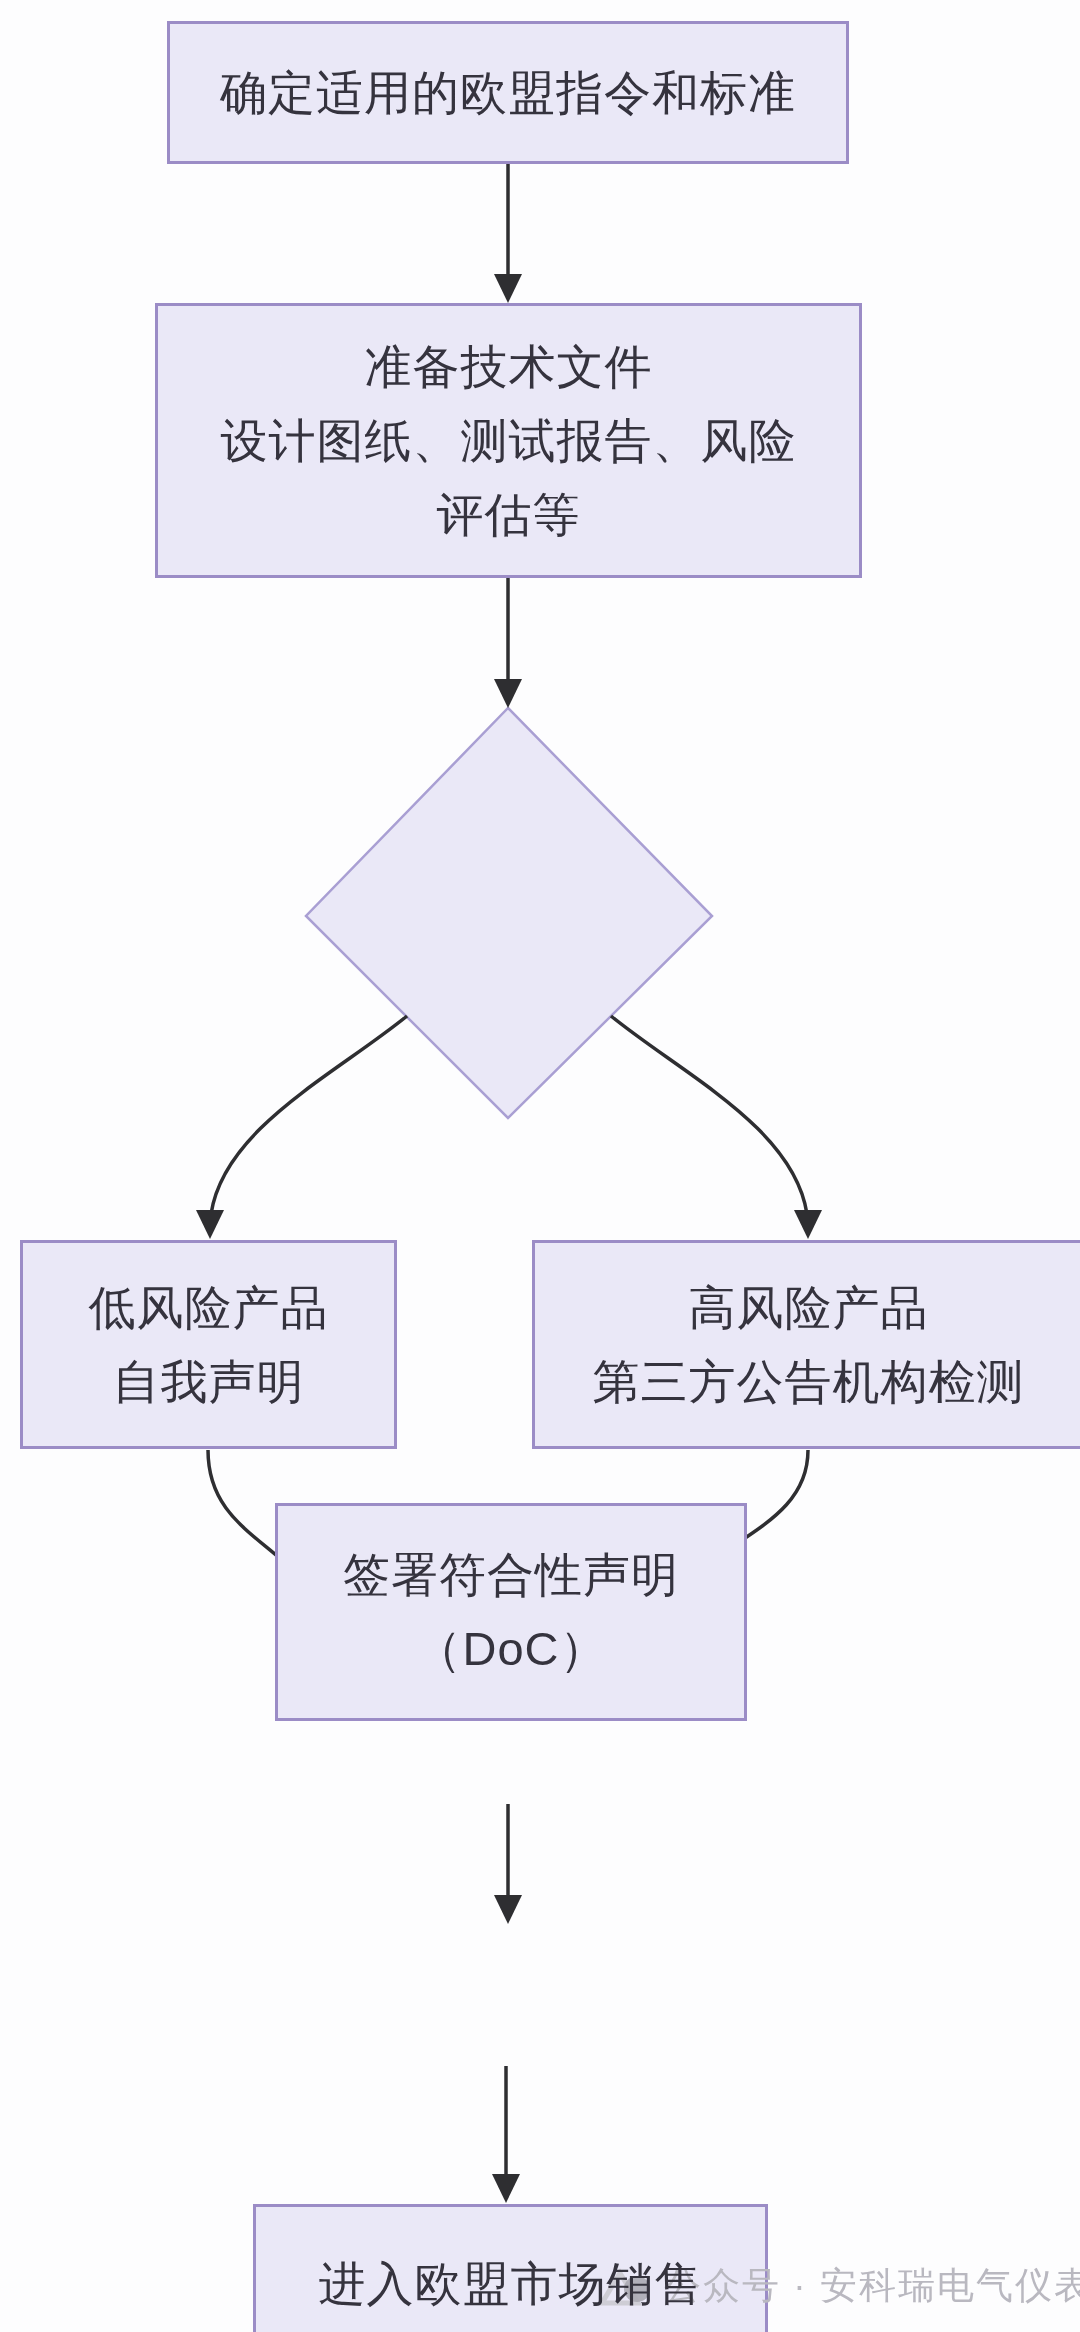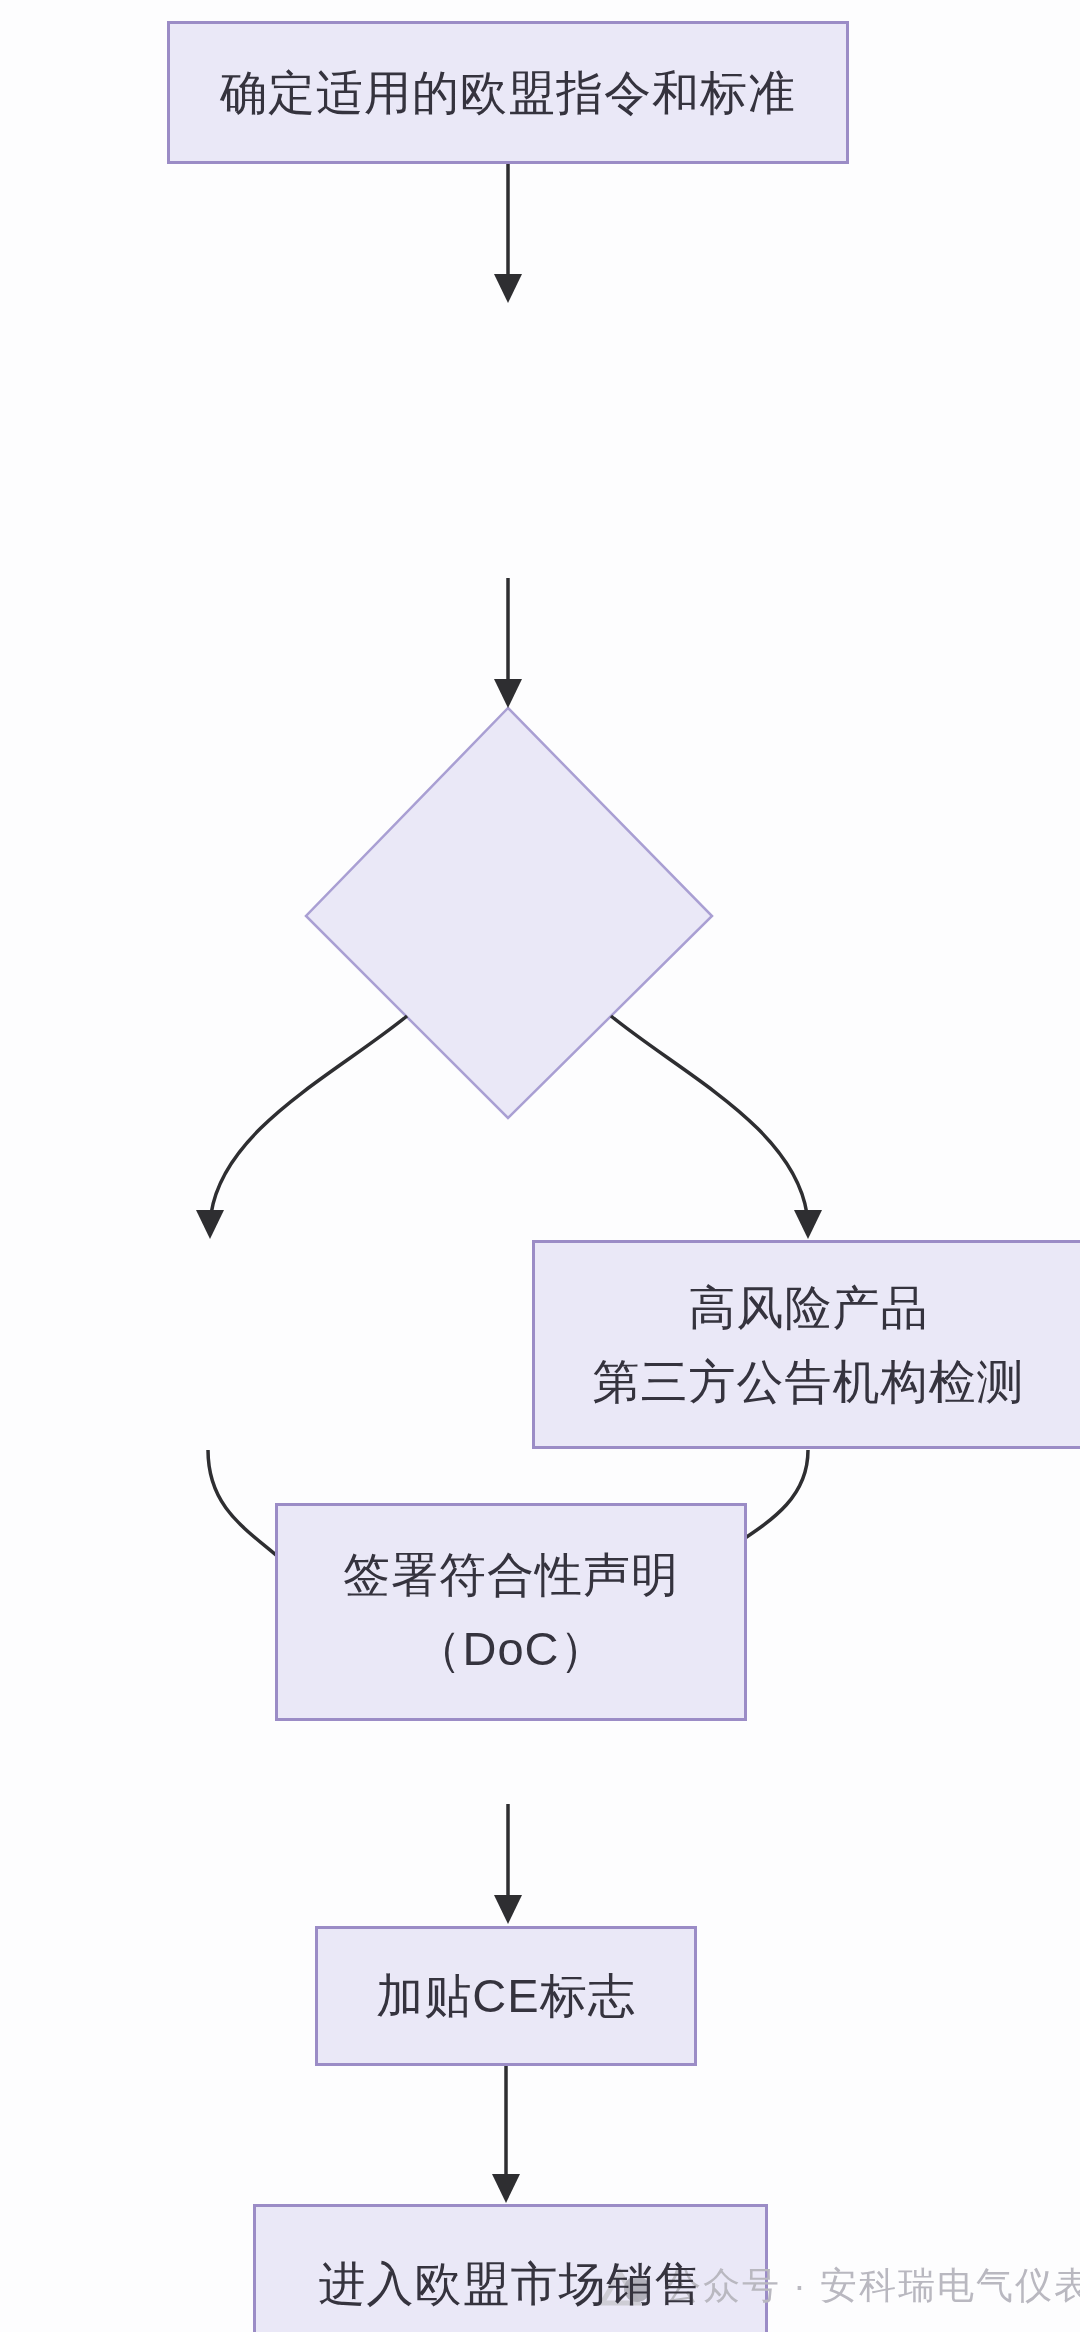--- a/index.html
+++ b/index.html
@@ -111,36 +111,42 @@
     <g stroke="#2e2e31" fill="#2e2e31">
       <line x1="506" y1="2066" x2="506" y2="2176" stroke-width="3.5" fill="none"></line>
       <polygon points="492,2174 520,2174 506,2203" stroke="none"></polygon>
     </g>
   </svg>
 
   <div class="node" style="left:167px; top:21px; width:682px; height:143px;">
     <div class="label">确定适用的欧盟指令和标准</div>
   </div>
 
+  <div class="node" style="left:155px; top:303px; width:707px; height:275px;">
+    <div class="label">准备技术文件
+设计图纸、测试报告、风险
+评估等</div>
+  </div>
 
 
+  <div class="node" style="left:20px; top:1240px; width:377px; height:209px;">
+    <div class="label">低风险产品
+自我声明</div>
+  </div>
 
   <div class="node" style="left:532px; top:1240px; width:553px; height:209px;">
     <div class="label">高风险产品
 第三方公告机构检测</div>
   </div>
 
   <div class="node" style="left:275px; top:1503px; width:472px; height:218px;">
     <div class="label">签署符合性声明
 （DoC）</div>
   </div>
 
-  <div class="node" style="left:315px; top:1926px; width:382px; height:140px;">
-    <div class="label">加贴CE标志</div>
-  </div>
 
   <div class="node" style="left:253px; top:2204px; width:515px; height:160px;">
     <div class="label">进入欧盟市场销售</div>
   </div>
 
   <div class="watermark">
     <svg width="58" height="42" viewBox="0 0 58 42">
       <polygon points="4,38 22,8 40,38" fill="none" stroke="#c9c8cf" stroke-width="5" opacity="0.85"></polygon>
       <circle cx="39" cy="24" r="13" fill="#abaab3" opacity="0.9"></circle>
     </svg>

